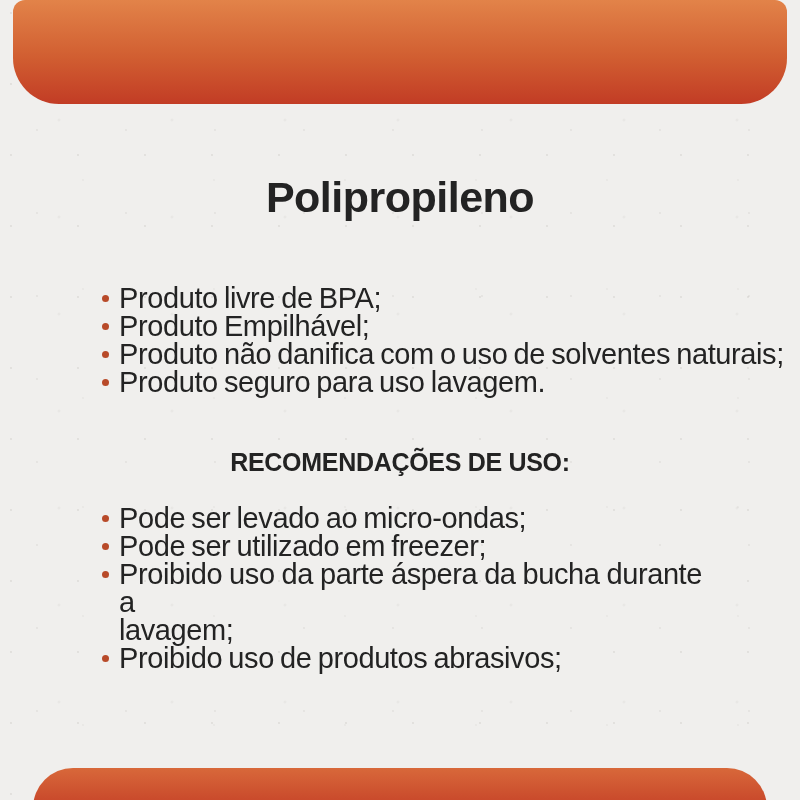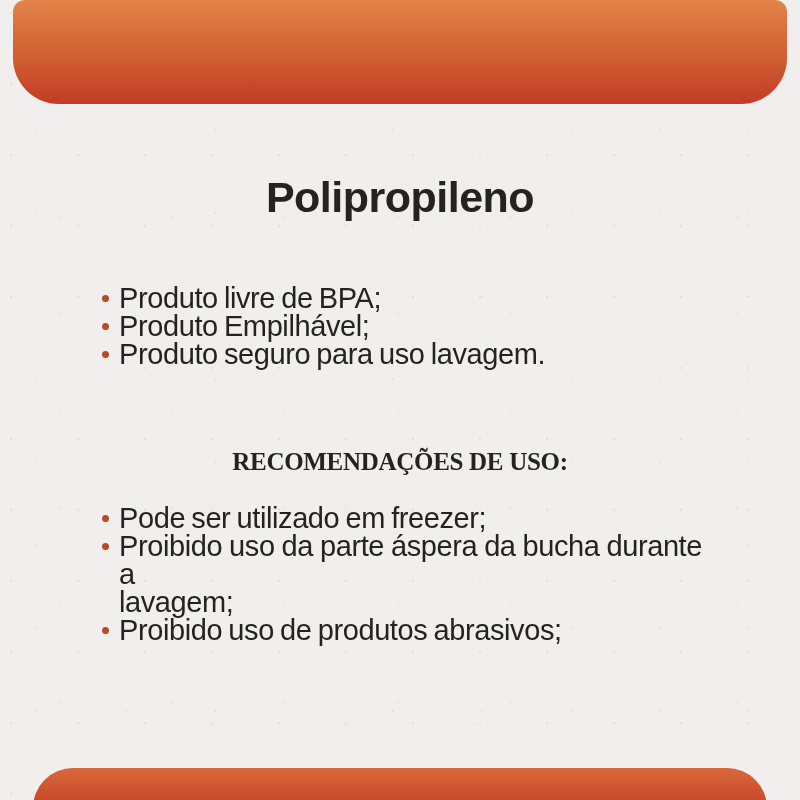--- a/index.html
+++ b/index.html
@@ -34,21 +34,21 @@
       var(--footer_gradient_bottom,#c54127) 70%);
   }
   .page-title {
     position:absolute; top:176px; left:0; width:100%;
     text-align:center; font-size:43px; line-height:1; font-weight:700;
     letter-spacing:-0.5px; color:var(--text,#212121);
   }
   .section-heading {
     position:absolute; top:448px; left:0; width:100%;
     text-align:center; font-size:25px; line-height:28px; font-weight:700;
-    letter-spacing:-0.3px; color:var(--text,#212121);font-family:Liberation Serif, serif;
+    letter-spacing:-0.3px; color:var(--text,#212121);
   }
   ul.bullet-list {
     position:absolute; left:102px; right:98px; list-style:none;
   }
   ul.bullet-list.features { top:284px; }
   ul.bullet-list.recommendations { top:504px; }
   .bullet-item {
     position:relative; padding-left:17px;
     font-size:29px; line-height:28px; font-weight:500;
     letter-spacing:-0.4px; word-spacing:-1.5px; color:var(--text,#242424);
@@ -67,26 +67,28 @@
 
 <div class="page">
 
   <div class="header-bar"></div>
 
   <h1 class="page-title">Polipropileno</h1>
 
   <ul class="bullet-list features">
       <li class="bullet-item"><span class="bullet-dot"></span><span class="item-text"><span class="line">Produto livre de BPA;</span></span></li>
       <li class="bullet-item"><span class="bullet-dot"></span><span class="item-text"><span class="line">Produto Empilhável;</span></span></li>
+      <li class="bullet-item"><span class="bullet-dot"></span><span class="item-text"><span class="line">Produto não danifica com o uso de solventes naturais;</span></span></li>
       <li class="bullet-item"><span class="bullet-dot"></span><span class="item-text"><span class="line">Produto seguro para uso lavagem.</span></span></li>
     </ul>
 
   <h2 class="section-heading">RECOMENDAÇÕES DE USO:</h2>
 
   <ul class="bullet-list recommendations">
+      <li class="bullet-item"><span class="bullet-dot"></span><span class="item-text"><span class="line">Pode ser levado ao micro-ondas;</span></span></li>
       <li class="bullet-item"><span class="bullet-dot"></span><span class="item-text"><span class="line">Pode ser utilizado em freezer;</span></span></li>
       <li class="bullet-item"><span class="bullet-dot"></span><span class="item-text"><span class="line justify-line">Proibido uso da parte áspera da bucha durante a</span><span class="line">lavagem;</span></span></li>
       <li class="bullet-item"><span class="bullet-dot"></span><span class="item-text"><span class="line">Proibido uso de produtos abrasivos;</span></span></li>
     </ul>
 
   <div class="footer-bar"></div>
 
 </div>
 
 </body></html>

